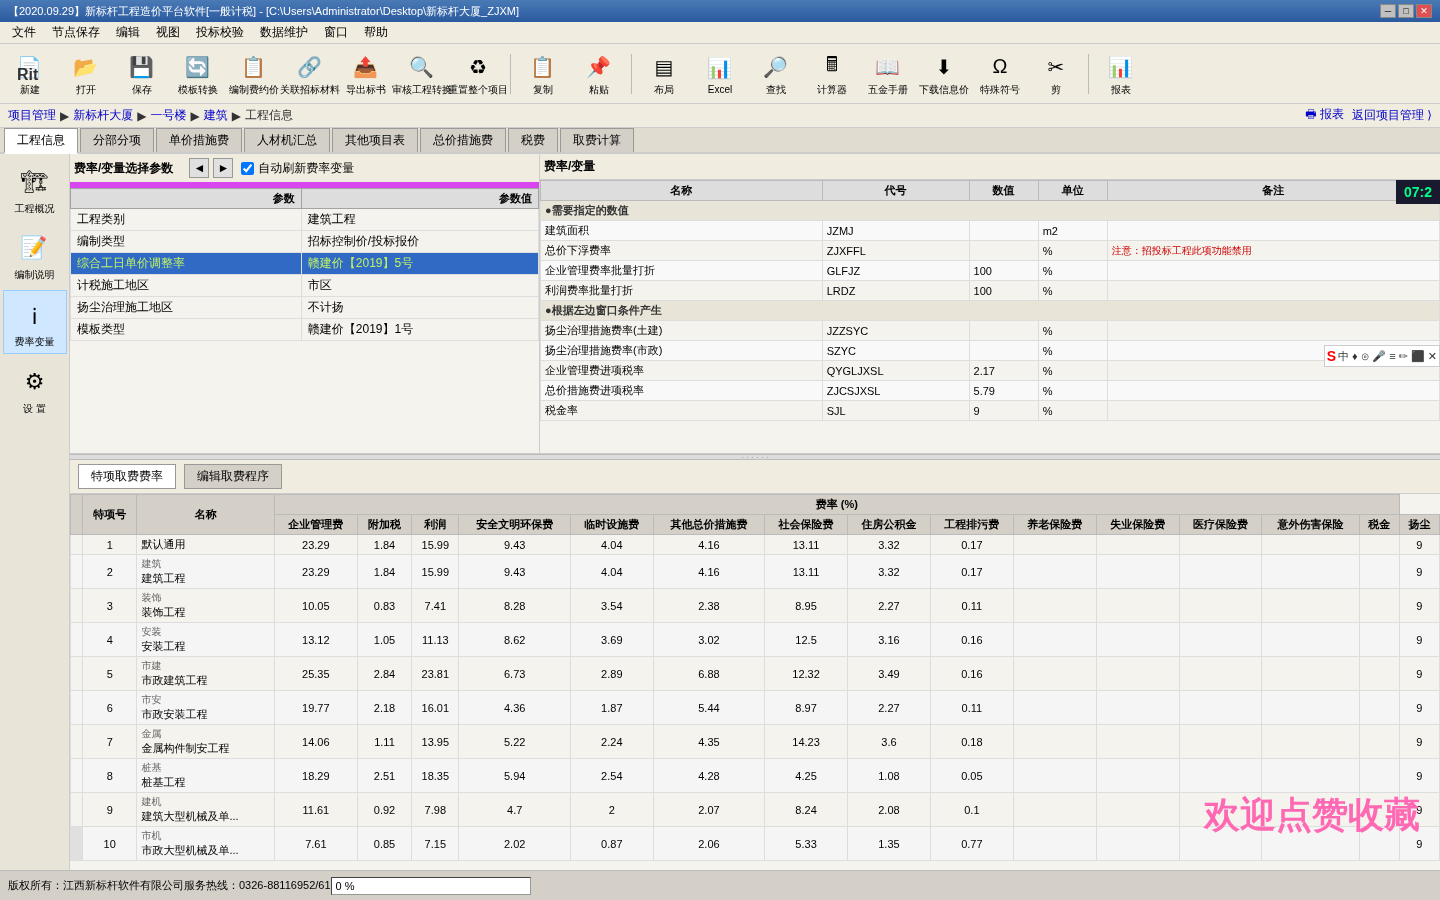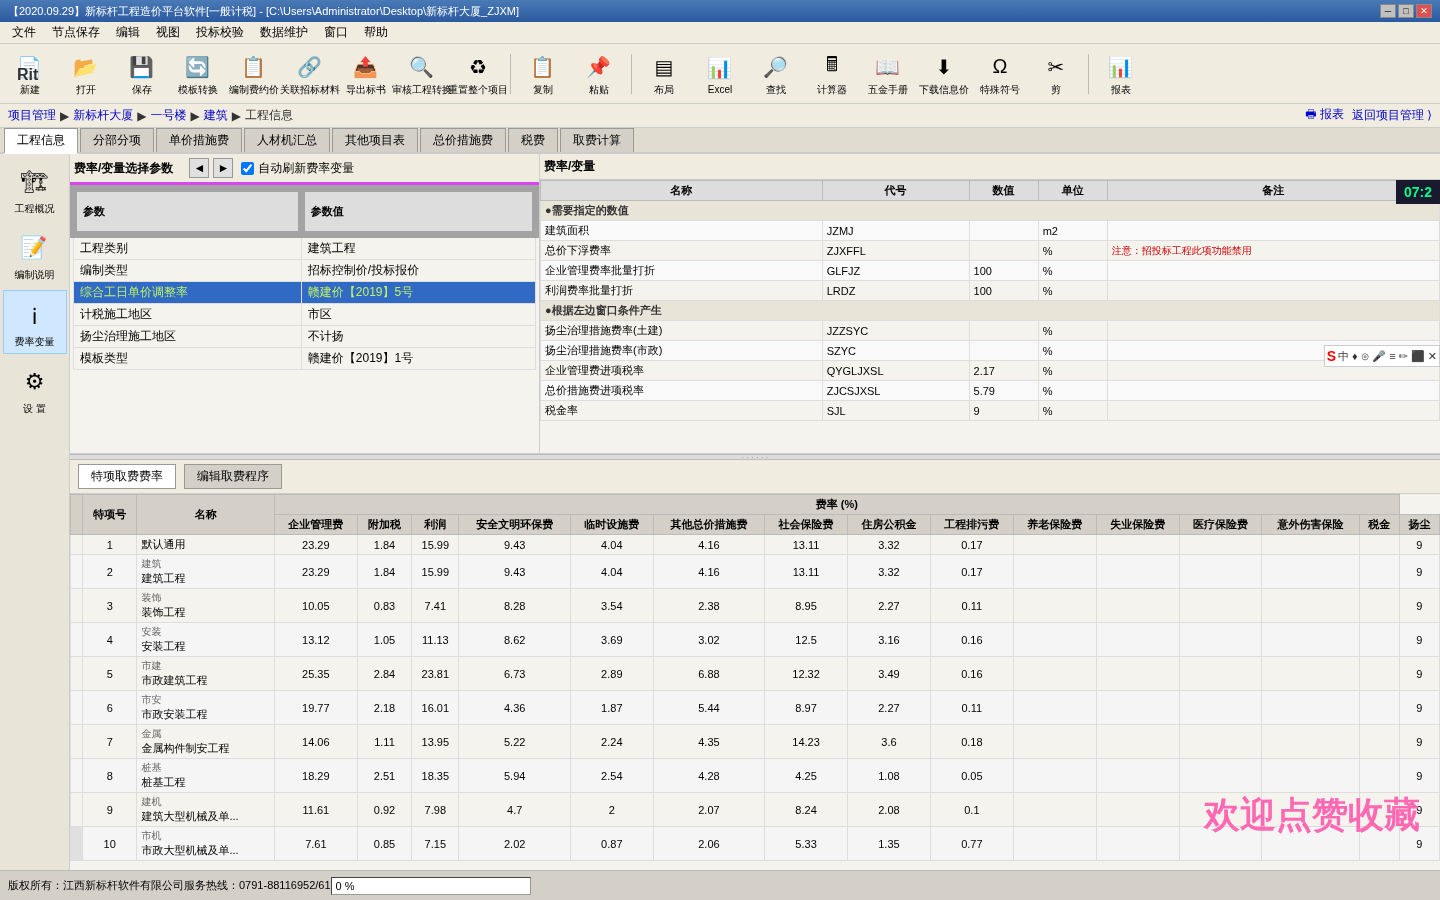--- a/index.html
+++ b/index.html
@@ -43,26 +43,26 @@
     .sidebar-label { font-size: 10px; text-align: center; }
     
     
     .content { flex: 1; background: #f5f3ee; overflow: hidden; display: flex; flex-direction: column; }
     
     
     .top-section { display: flex; border-bottom: 1px solid #ccc; height: 300px; }
     
     
     .params-panel { width: 470px; border-right: 1px solid #ccc; display: flex; flex-direction: column; }
-    .params-header { display: flex; align-items: center; padding: 4px; background: #f0ece0; border-bottom: 3px solid #d946ef; gap: 8px; }
+    .params-header { display: flex; align-items: center; padding: 4px; background: #f0ece0; border-bottom: 6px solid #d946ef; gap: 8px; }
     .params-header-title { font-size: 12px; font-weight: bold; }
     .checkbox-row { display: flex; align-items: center; gap: 4px; font-size: 12px; }
     .params-table { flex: 1; overflow-y: auto; }
     .params-table table { width: 100%; border-collapse: collapse; }
-    .params-table th { background: #ddd; border: 7px solid #a3a3a3; padding: 12px 6px; text-align: left; font-size: 11px; }
+    .params-table th { background: #ddd; border: 1px solid #a3a3a3; padding: 2px 6px; text-align: right; font-size: 11px; }
     .params-table td { border: 1px solid #ddd; padding: 2px 6px; font-size: 12px; }
     .params-table tr.selected td { background: #316ac5; color: #bef264; }
     
     
     .feilvbianl-panel { flex: 1; display: flex; flex-direction: column; }
     .feilvbianl-header { background: #f0ece0; border-bottom: 1px solid #ccc; padding: 4px; font-size: 12px; font-weight: bold; }
     .feilvbianl-table { flex: 1; overflow-y: auto; }
     .feilvbianl-table table { width: 100%; border-collapse: collapse; font-size: 11px; }
     .feilvbianl-table th { background: #ddd; border: 1px solid #bbb; padding: 2px 4px; text-align: center; }
     .feilvbianl-table td { border: 1px solid #ddd; padding: 2px 4px; }
@@ -645,21 +645,21 @@
                 </tr>
               </tbody>
           </table>
         </div>
       </div>
     </div>
   </div>
 
   <div class="status-bar">
     <span>版权所有：江西新标杆软件有限公司</span>
-    <span>服务热线：0791-88116952/61</span>
+    <span>服务热线：0326-88116952/61</span>
     <div class="status-progress">
       <span>0 %</span>
     </div>
     <span style="flex:1;"></span>
   </div>
 
   <div class="clock-overlay">
     <span>07:2</span>
   </div>
 

